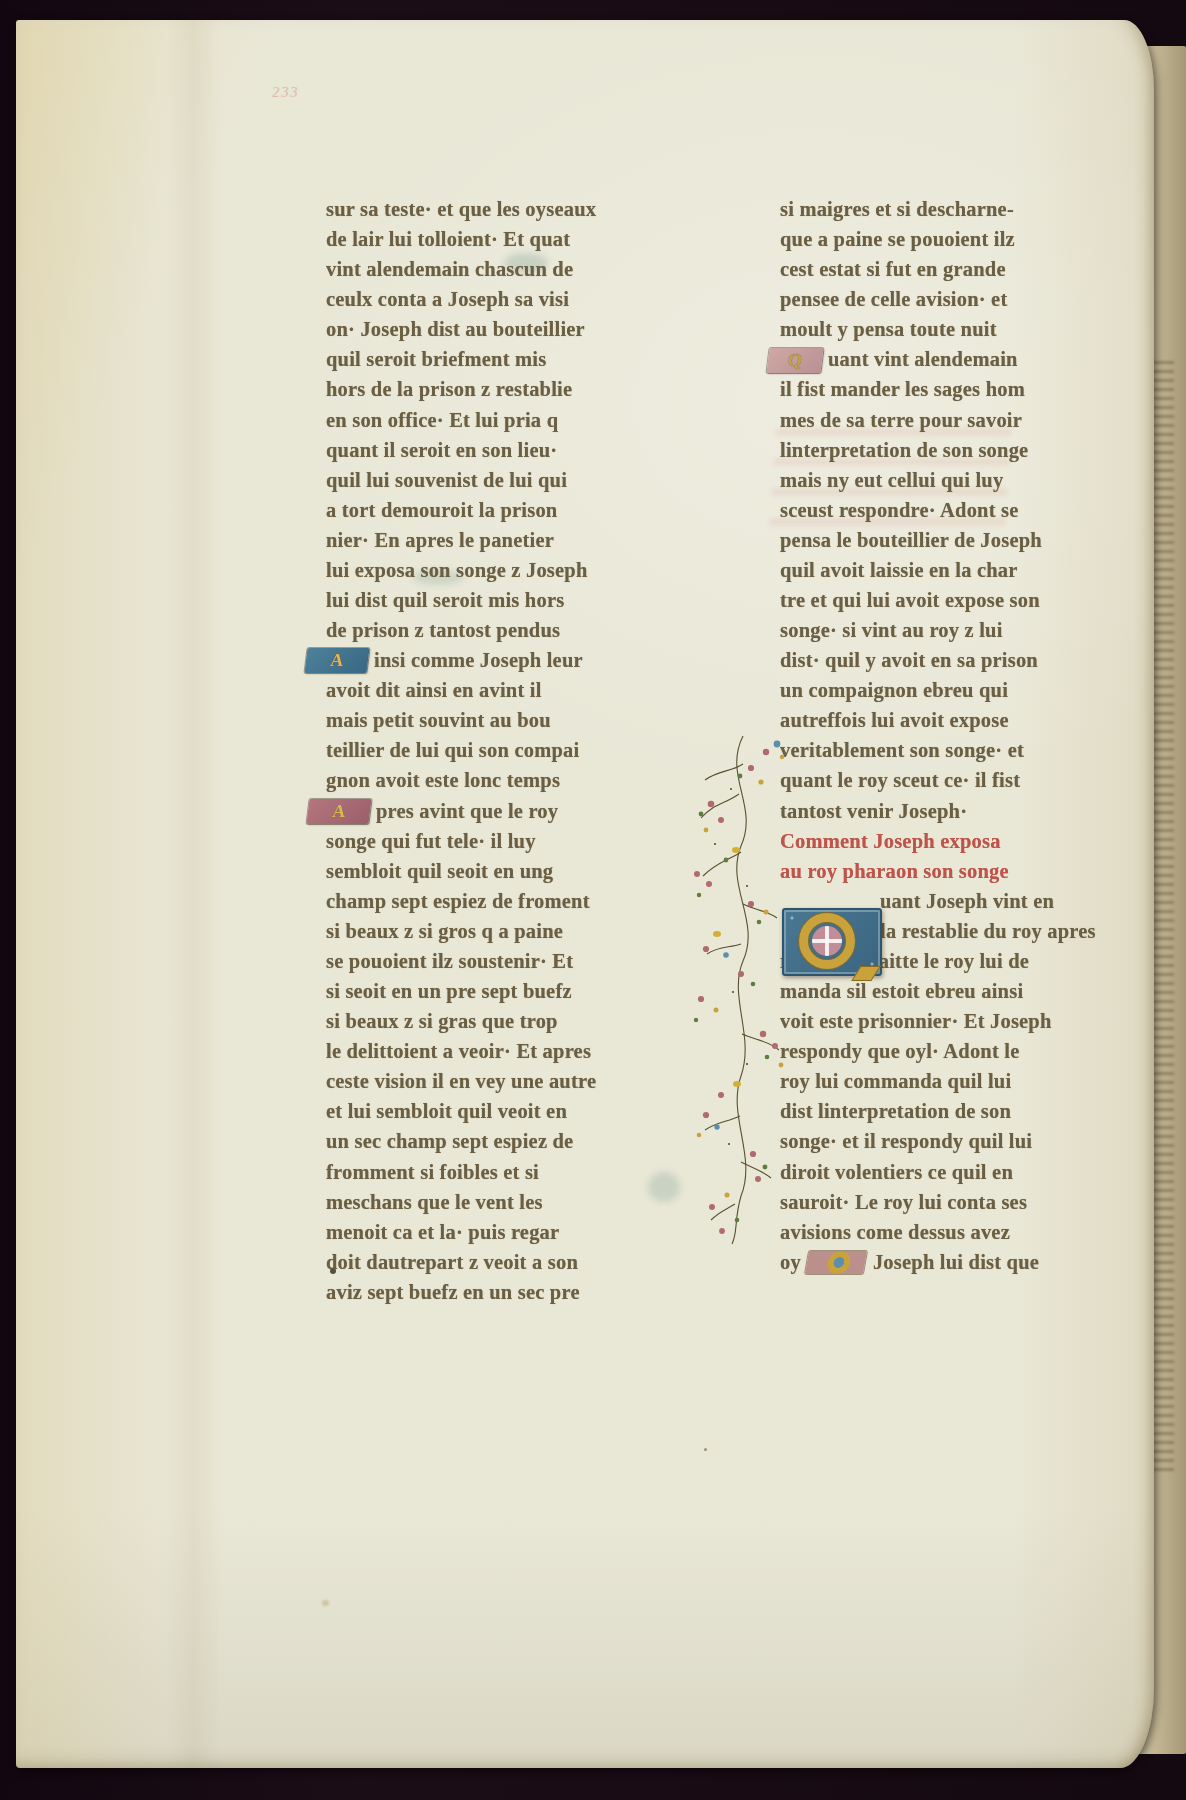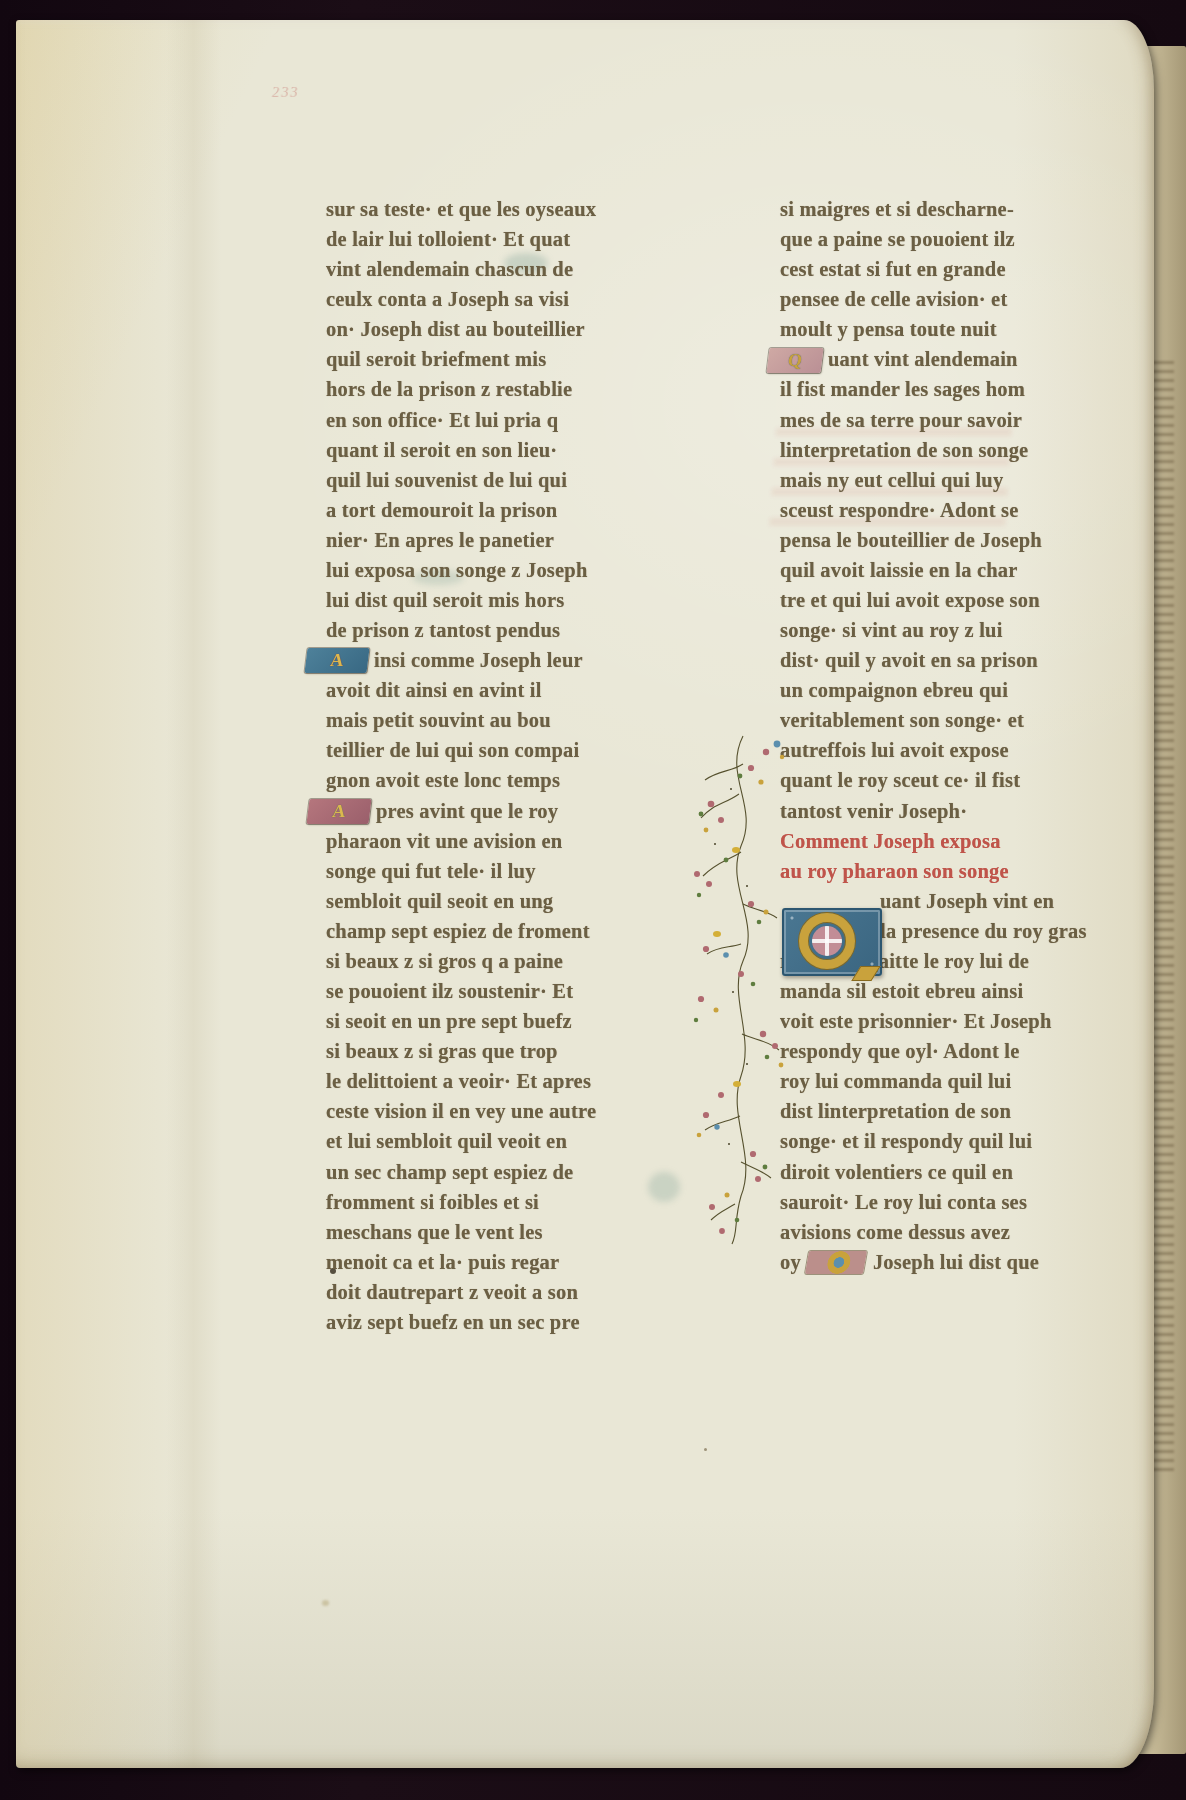--- a/index.html
+++ b/index.html
@@ -126,21 +126,20 @@
         <div class="line">nier· En apres le panetier</div>
         <div class="line">lui exposa son songe z Joseph</div>
         <div class="line">lui dist quil seroit mis hors</div>
         <div class="line">de prison z tantost pendus</div>
         <div class="line"><span class="init blue">A</span>insi comme Joseph leur</div>
         <div class="line">avoit dit ainsi en avint il</div>
         <div class="line">mais petit souvint au bou</div>
         <div class="line">teillier de lui qui son compai</div>
         <div class="line">gnon avoit este lonc temps</div>
         <div class="line"><span class="init pink">A</span>pres avint que le roy</div>
-        <div class="line">pharaon vit une avision en</div>
         <div class="line">songe qui fut tele· il luy</div>
         <div class="line">sembloit quil seoit en ung</div>
         <div class="line">champ sept espiez de froment</div>
         <div class="line">si beaux z si gros q a paine</div>
         <div class="line">se pouoient ilz soustenir· Et</div>
         <div class="line">si seoit en un pre sept buefz</div>
         <div class="line">si beaux z si gras que trop</div>
         <div class="line">le delittoient a veoir· Et apres</div>
         <div class="line">ceste vision il en vey une autre</div>
         <div class="line">et lui sembloit quil veoit en</div>
@@ -162,28 +161,28 @@
         <div class="line">mes de sa terre pour savoir</div>
         <div class="line">linterpretation de son songe</div>
         <div class="line">mais ny eut cellui qui luy</div>
         <div class="line">sceust respondre· Adont se</div>
         <div class="line">pensa le bouteillier de Joseph</div>
         <div class="line">quil avoit laissie en la char</div>
         <div class="line">tre et qui lui avoit expose son</div>
         <div class="line">songe· si vint au roy z lui</div>
         <div class="line">dist· quil y avoit en sa prison</div>
         <div class="line">un compaignon ebreu qui</div>
+        <div class="line">autreffois lui avoit expose</div>
         <div class="line">veritablement son songe· et</div>
-        <div class="line">autreffois lui avoit expose</div>
         <div class="line">quant le roy sceut ce· il fist</div>
         <div class="line">tantost venir Joseph·</div>
         <div class="line rubric">Comment Joseph exposa</div>
         <div class="line rubric">au roy pharaon son songe</div>
         <div class="line" style="padding-left: 100px;">uant Joseph vint en</div>
-        <div class="line" style="padding-left: 100px;">la presence du roy gras</div>
+        <div class="line" style="padding-left: 100px;">la restablie du roy apres</div>
         <div class="line">reverence faitte le roy lui de</div>
         <div class="line">manda sil estoit ebreu ainsi</div>
         <div class="line">voit este prisonnier· Et Joseph</div>
         <div class="line">respondy que oyl· Adont le</div>
         <div class="line">roy lui commanda quil lui</div>
         <div class="line">dist linterpretation de son</div>
         <div class="line">songe· et il respondy quil lui</div>
         <div class="line">diroit volentiers ce quil en</div>
         <div class="line">sauroit· Le roy lui conta ses</div>
         <div class="line">avisions come dessus avez</div>

